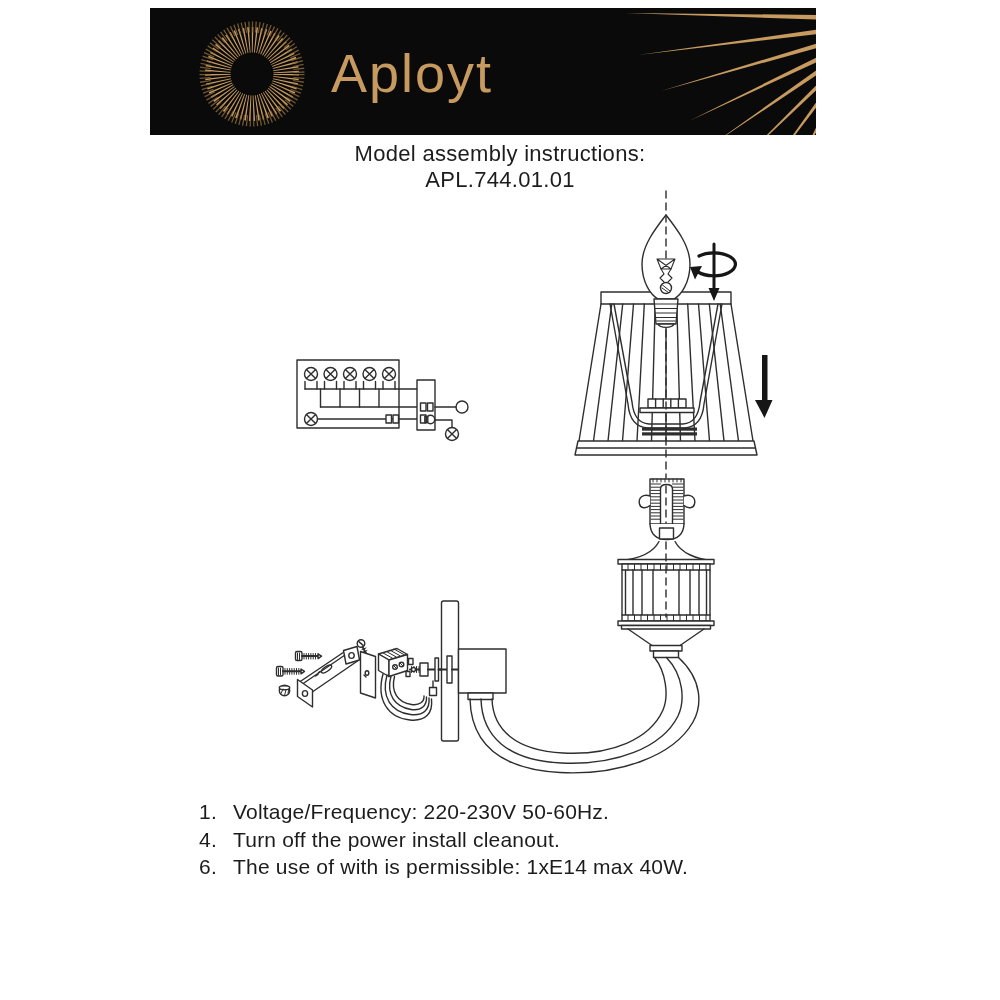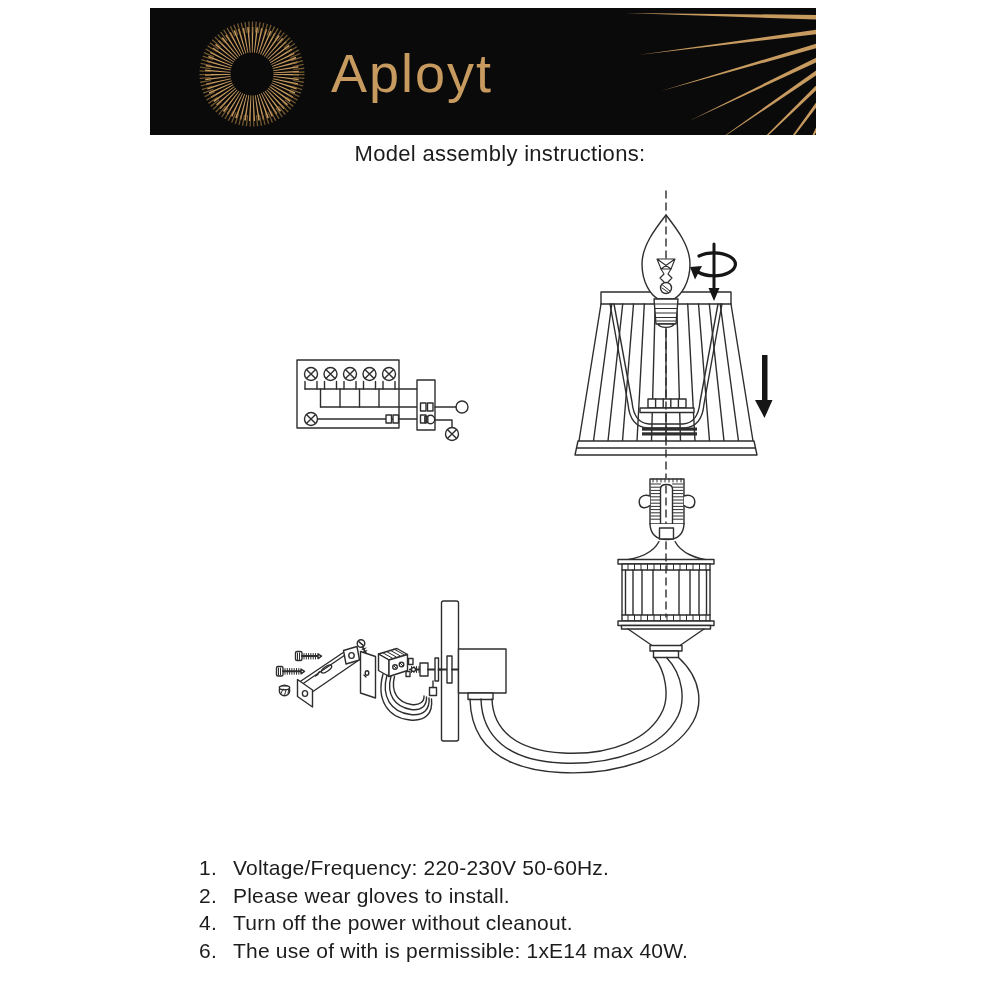--- a/index.html
+++ b/index.html
@@ -2,21 +2,21 @@
 <html><head>
 <meta charset="utf-8">
 <style>
   html,body{margin:0;padding:0;background:#ffffff;}
   .page{position:relative;width:816px;height:1000px;background:#ffffff;overflow:hidden;
         font-family:"Liberation Sans",sans-serif;color:#1d1d1f;margin-top:8px;}
   .hdr{position:absolute;left:150px;top:0;width:703px;height:127px;}
   .ttl{position:absolute;left:0;top:133px;width:1000px;text-align:center;
        font-size:22px;line-height:26px;letter-spacing:.3px;color:#1c1c1c;}
   .draw{position:absolute;left:250px;top:180px;width:560px;height:600px;}
-  .list{position:absolute;left:199px;top:846px;font-size:21px;line-height:27.6px;color:#1c1c1c;letter-spacing:.2px;}
+  .list{position:absolute;left:199px;top:790px;font-size:21px;line-height:27.6px;color:#1c1c1c;letter-spacing:.2px;}
   .li{white-space:nowrap;}
   .num{display:inline-block;width:34px;}
 </style>
 </head>
 <body>
 
 <div class="page">
 
   <svg class="hdr" viewBox="150 0 703 127" xmlns="http://www.w3.org/2000/svg">
     <rect x="150" y="0" width="703" height="127" fill="#0a0a0a"></rect>
@@ -38,20 +38,21 @@
       <polygon points="858.8,34.0 863.8,37.4 766,165"></polygon>
       <polygon points="855.7,36.2 861.1,38.9 791,172"></polygon>
       <polygon points="852.7,37.9 858.4,39.8 816,175"></polygon>
       <polygon points="848.9,39.1 854.9,40.3 840,174"></polygon>
       <polygon points="845.6,39.7 851.6,40.1 863,171"></polygon>
     </g>
   </svg>
 
   <div class="ttl">
     <div>Model assembly instructions:</div>
+    <div>APL.744.01.01</div>
   </div>
 
   <svg class="draw" viewBox="250 180 560 600" xmlns="http://www.w3.org/2000/svg">
   <g stroke="#2e2e2e" stroke-width="1.4" fill="none" stroke-linecap="round" stroke-linejoin="round">
 
     <g>
       <rect x="297" y="352" width="102" height="68"></rect>
       <g>
         <circle cx="311" cy="366" r="6.5"></circle>
             <path d="M306.4,361.4l9.2,9.2 M315.6,361.4l-9.2,9.2"></path>
@@ -228,18 +229,17 @@
       <path d="M391,668 C386,687 395,699 411,701.5 C421.5,703 427,697.5 426.5,689"></path>
       <path d="M394.5,668.5 C390.5,684 398,694.5 411.5,696.5 C419.5,697.7 424.5,693.5 424,688"></path>
     </g>
 
     <path stroke-dasharray="7,5" d="M666,183V252 M666,322V470 M666,478V515 M666,534V609"></path>
   </g>
   </svg>
 
   <div class="list">
     <div class="li"><span class="num">1.</span><span>Voltage/Frequency: 220-230V 50-60Hz.</span></div>
-    <div class="li"><span class="num">2.</span><span>Please wear gloves to install.</span></div>
-    <div class="li"><span class="num">4.</span><span>Turn off the power without cleanout.</span></div>
+    <div class="li"><span class="num">4.</span><span>Turn off the power install cleanout.</span></div>
     <div class="li"><span class="num">6.</span><span>The use of with is permissible: 1xE14 max 40W.</span></div>
   </div>
 
 </div>
 
 </body></html>

